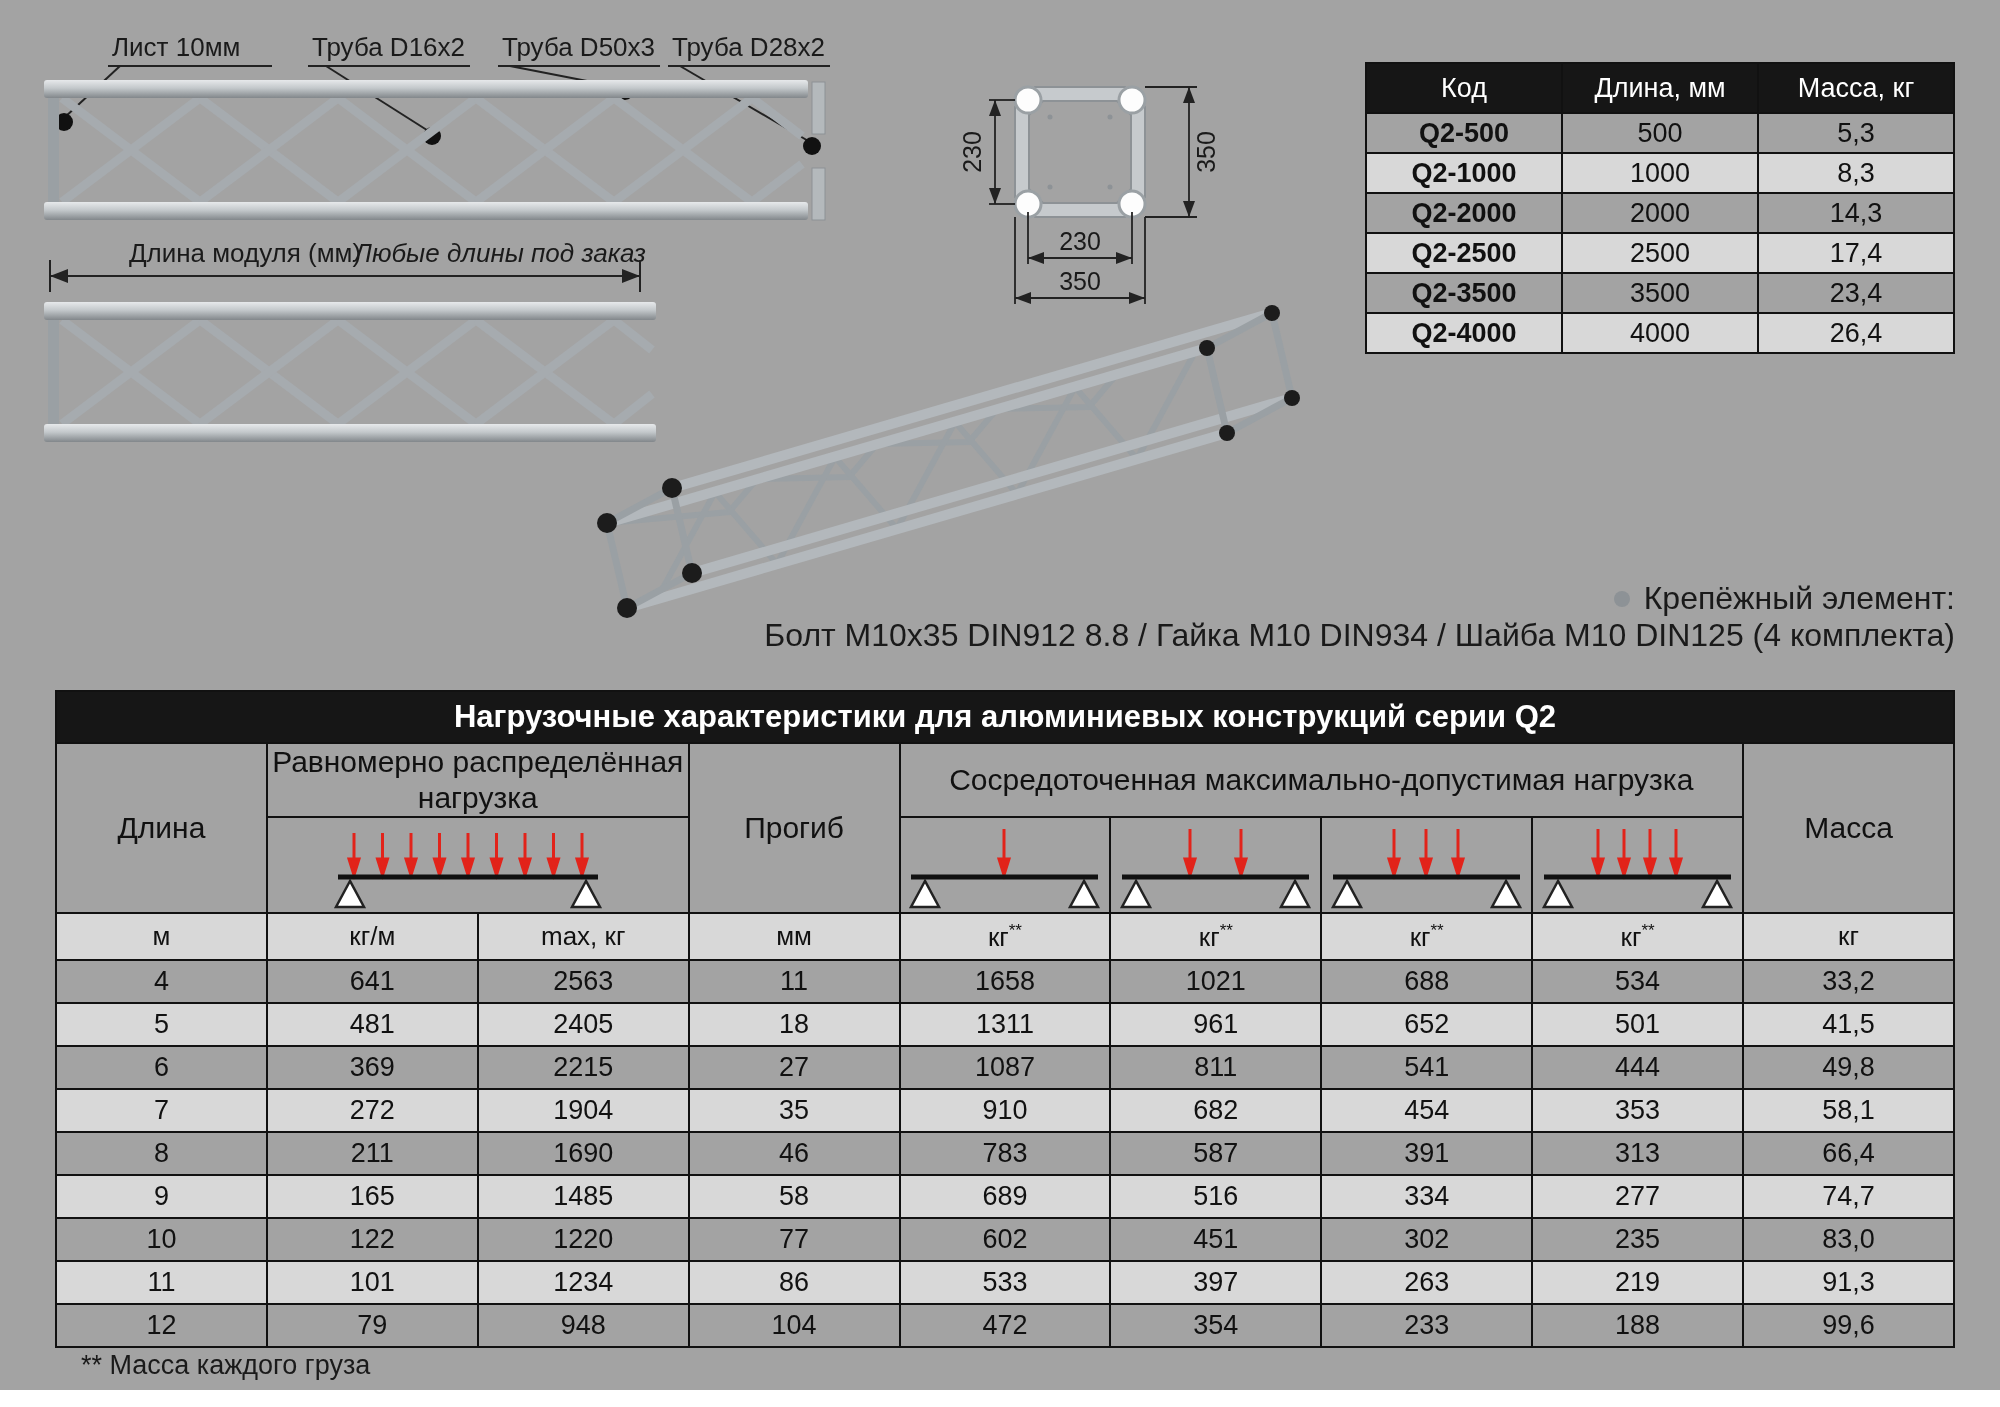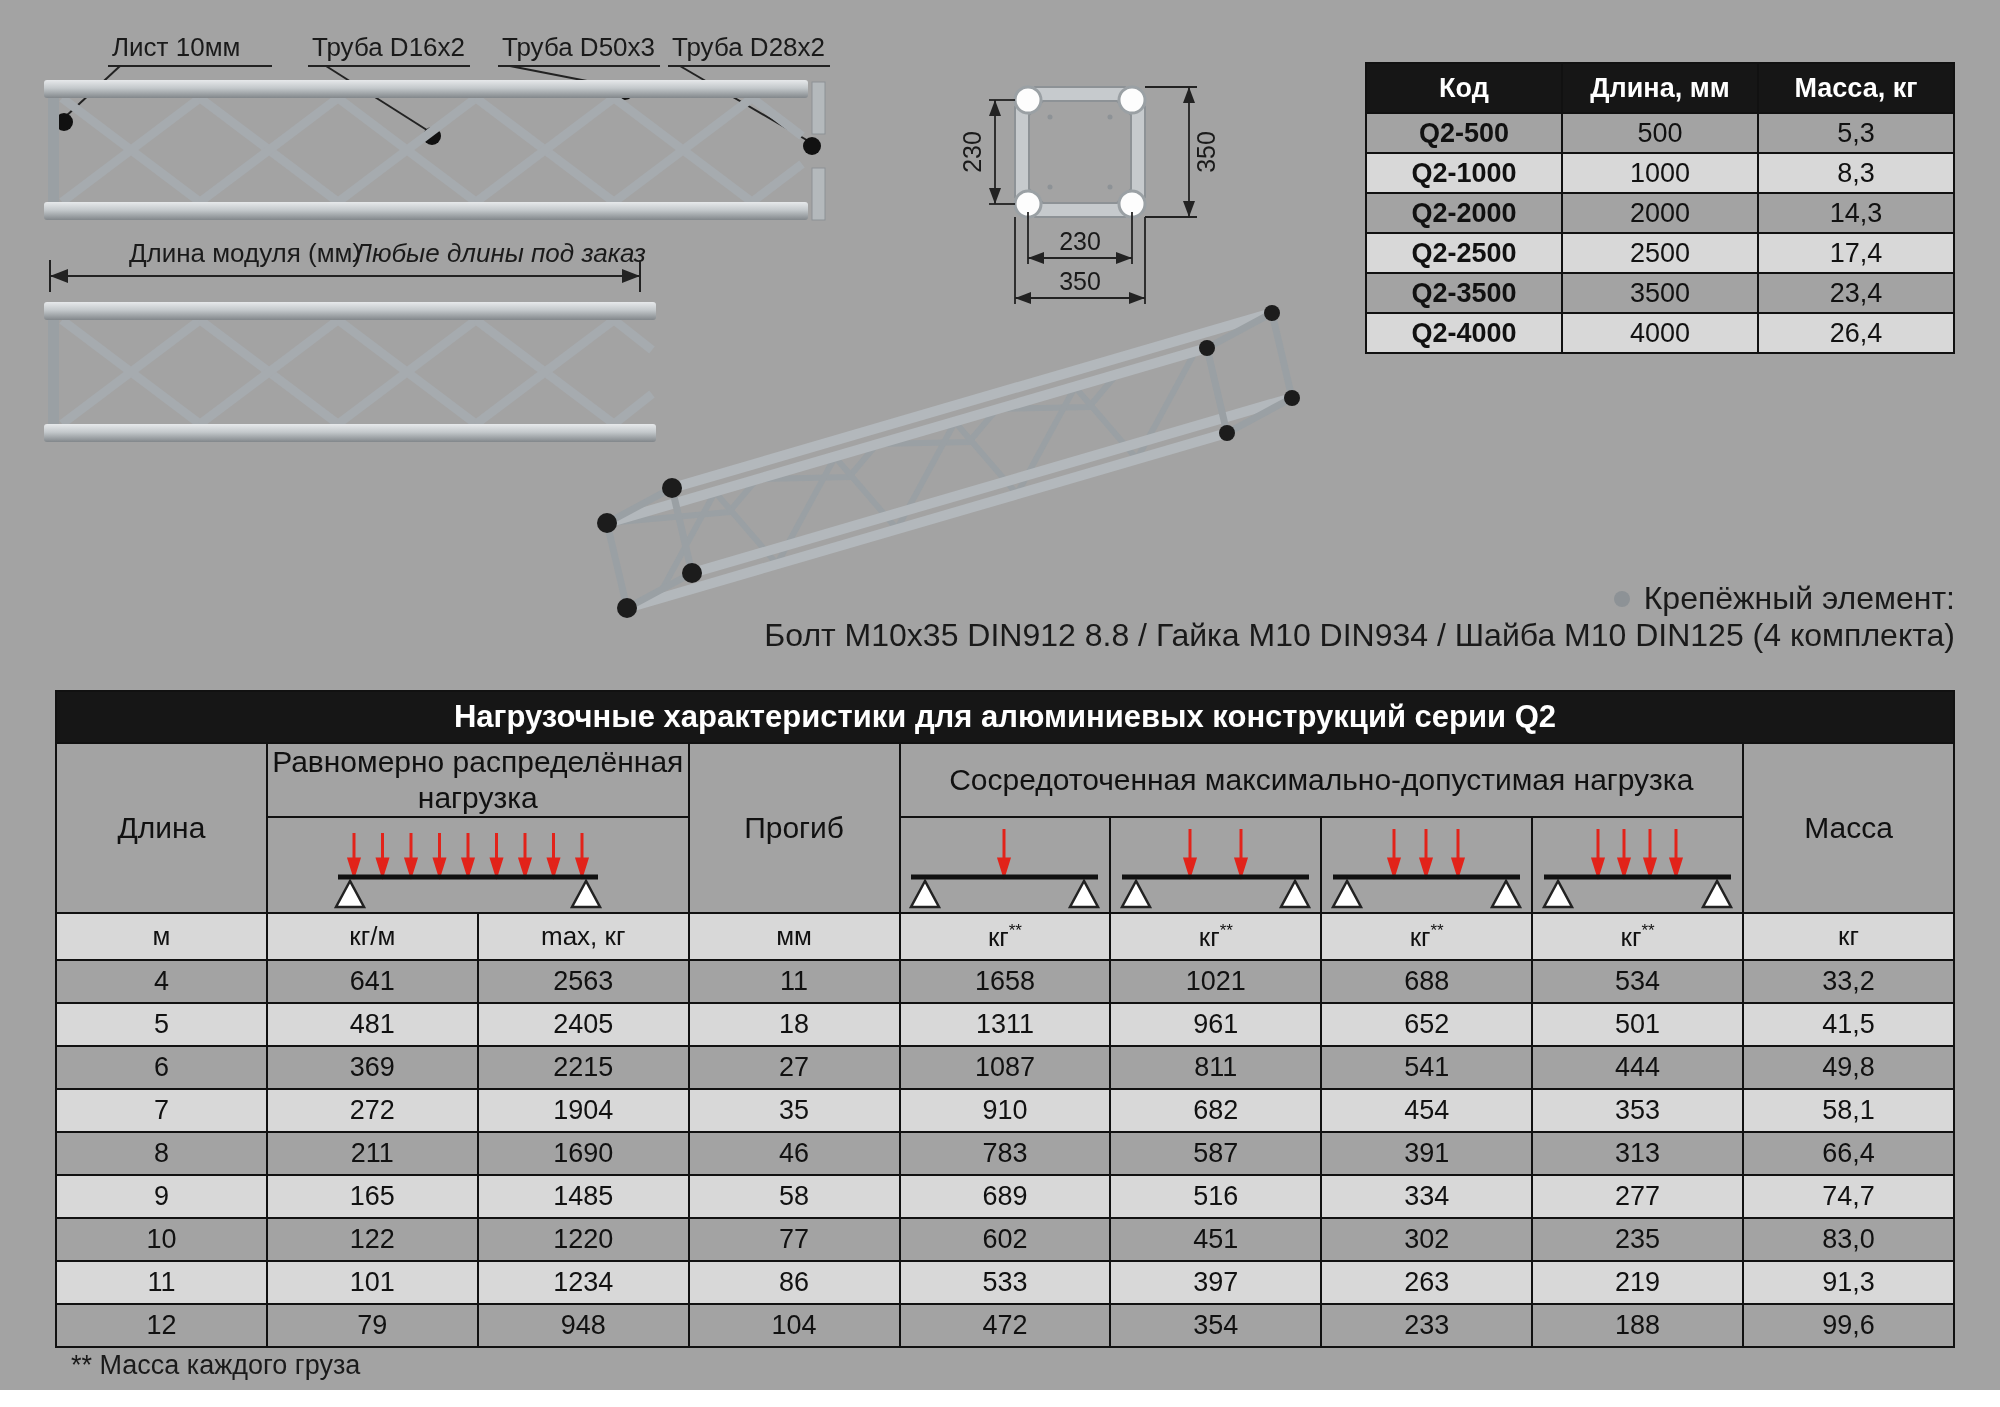--- a/index.html
+++ b/index.html
@@ -4,21 +4,21 @@
 <style>
   * { margin:0; padding:0; box-sizing:border-box; }
   body { background:#fff; }
   .page { position:relative; width:2000px; height:1390px; background:#a3a3a3;
           font-family:"Liberation Sans", sans-serif; color:#111; overflow:hidden; }
   .abs { position:absolute; }
 
   
   .spec-table { border-collapse:collapse; width:590px; table-layout:fixed; }
   .spec-table th, .spec-table td { border:2px solid #111; text-align:center; vertical-align:middle; }
-  .spec-table thead th { background:#161616; color:#fff; font-weight:bold; font-size:27px; height:50px; }
+  .spec-table thead th { background:#161616; color:#fff; font-weight:normal; font-size:27px; height:50px; }
   .spec-table tbody td { font-size:27px; height:40px;margin-top:9px; }
   .spec-table tbody td:first-child { font-weight:bold; }
   .spec-table tbody tr:nth-child(even) td { background:#d8d8d8; }
 
   
   .load-table { border-collapse:collapse; width:1900px; table-layout:fixed; }
   .load-table th, .load-table td { border:2px solid #111; text-align:center; vertical-align:middle; }
   .load-table .title-row th { background:#161616; color:#fff; font-size:31px; font-weight:bold; height:52px; border:2px solid #111; }
   .load-table .hdr-row td { font-size:30px; height:74px; line-height:36px; }
   .load-table .diag-row td { height:96px; padding:0; }
@@ -27,21 +27,21 @@
   .load-table tbody td { font-size:27px; height:43px; }
   .load-table tbody tr:nth-child(even) td { background:#d8d8d8; }
 
   .diag-svg { display:block; margin:0 auto; }
 
   
   .fastener { right:45px; top:580px; text-align:right; font-size:32px; line-height:37px; color:#1a1a1a; }
   .fastener .dot { display:inline-block; width:16px; height:16px; border-radius:50%;
                    background:#8d9296; margin-right:14px; vertical-align:2px; }
 
-  .footnote { left:71px; top:1350px; font-size:27px; color:#1a1a1a; }
+  .footnote { left:81px; top:1350px; font-size:27px; color:#1a1a1a; }
 
   svg text { font-family:"Liberation Sans", sans-serif; fill:#1a1a1a; }
 </style>
 </head>
 <body>
 
 <div class="page">
 
   <svg class="abs" style="left:40px; top:16px;" width="800" height="218" viewBox="0 0 800 218">
     <defs>

